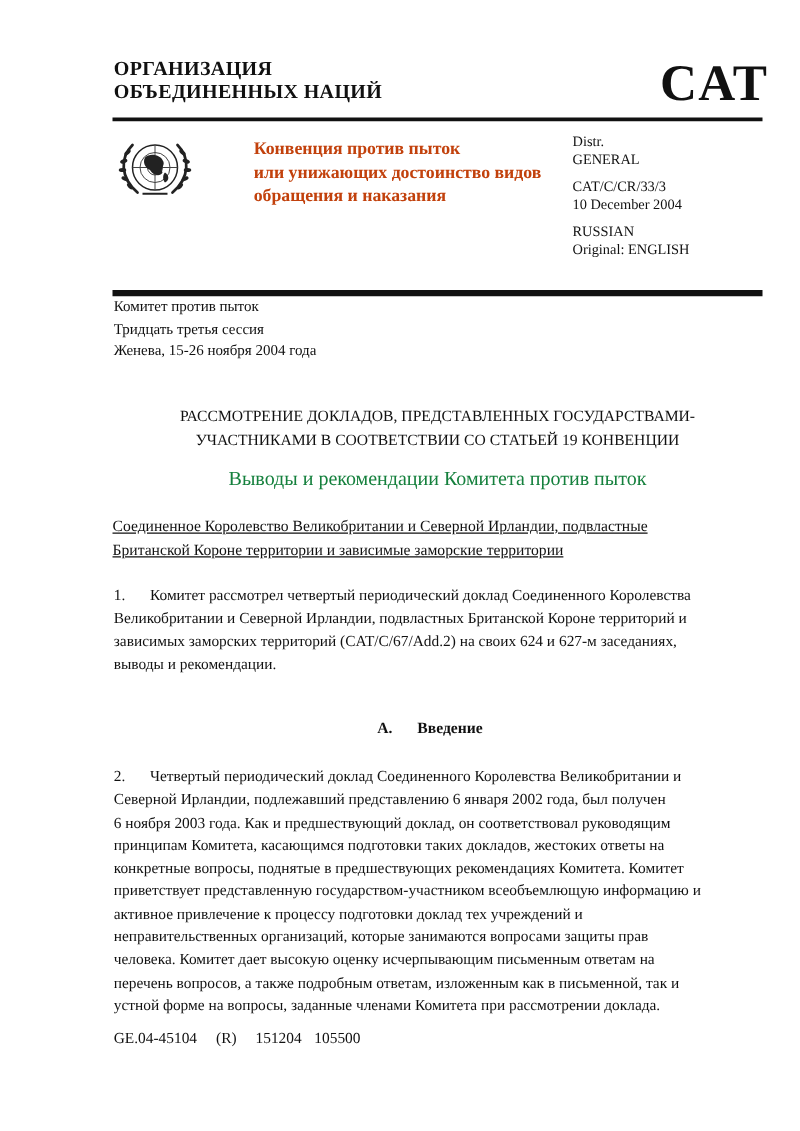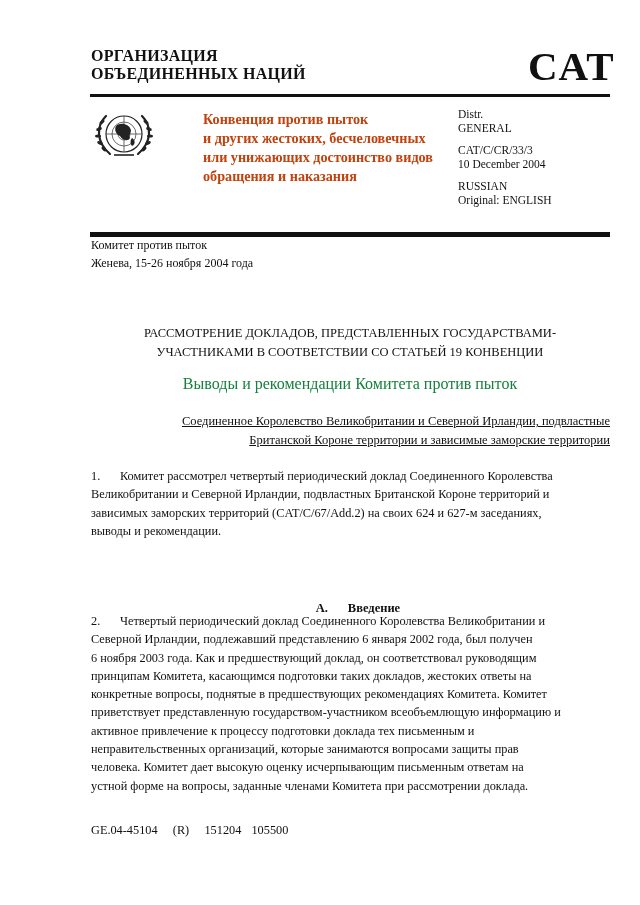--- a/index.html
+++ b/index.html
@@ -33,32 +33,32 @@
     }
     .title {
       left: 90px; width: 520px; top: 324px; text-align: center;
       font-size: 12.5px; line-height: 19px; color: #111;
     }
     .subtitle {
       left: 90px; width: 520px; top: 376px; text-align: center;
       font-size: 16px; line-height: 16px; color: #15803d;
     }
     .country {
-      left: 90px; width: 520px; top: 412px; text-align: right;
+      left: 90px; width: 520px; top: 412px; text-align: left;
       font-size: 12.5px; line-height: 19px; color: #111; text-decoration: underline;
     }
     .para {
       left: 91px; width: 510px; font-size: 12.3px; line-height: 18.3px; color: #111;
     }
     .para .num { display: inline-block; width: 29px; }
     .p1 { top: 467px; }
     .p2 { top: 612px; }
     .section {
-      left: 98px; width: 520px; top: 574px; text-align: center;
-      font-weight: bold; font-size: 12.5px; line-height: 16px; color: #111; margin-top: 26px;
+      left: 84px; width: 520px; top: 574px; text-align: center;
+      font-weight: bold; font-size: 12.5px; line-height: 16px; color: #111;
     }
     .section .letter { display: inline-block; width: 32px; text-align: left; }
     .footer {
       left: 91px; top: 822px; font-size: 12.3px; line-height: 16px; color: #111;
       word-spacing: 2px;
     }
     .line { display: block; white-space: nowrap; }
   </style>
 </head>
 <body>
@@ -96,40 +96,40 @@
     <line x1="14" y1="26" x2="50" y2="26" stroke="#444" stroke-width="0.8"></line>
     <line x1="32" y1="8" x2="32" y2="44" stroke="#444" stroke-width="0.8"></line>
     <path d="M24 18 C28 14, 36 16, 38 20 C41 24, 36 26, 38 30 C36 34, 30 32, 28 28 C24 26, 22 22, 24 18 Z" fill="#222"></path>
     <path d="M40 30 C43 32, 44 36, 40 38 C38 36, 38 32, 40 30 Z" fill="#222"></path>
     <line x1="22" y1="47" x2="42" y2="47" stroke="#222" stroke-width="1.6"></line>
   </svg>
 </div>
 
 <div class="abs conv">
   <span class="line">Конвенция против пыток</span>
-  <span class="line">и других жестоких, бесчеловечных</span>
   <span class="line">или унижающих достоинство видов</span>
   <span class="line">обращения и наказания</span>
 </div>
 
 <div class="abs distr">
   <span class="line">Distr.</span>
   <span class="line">GENERAL</span>
   <div class="gap"></div>
   <span class="line">CAT/C/CR/33/3</span>
   <span class="line">10 December 2004</span>
   <div class="gap"></div>
   <span class="line">RUSSIAN</span>
   <span class="line">Original:  ENGLISH</span>
 </div>
 
 <div class="abs rule-thick"></div>
 
 <div class="abs meta">
   <span class="line">Комитет против пыток</span>
+  <span class="line">Тридцать третья сессия</span>
   <span class="line">Женева, 15-26 ноября 2004 года</span>
 </div>
 
 <div class="abs title">
   <span class="line">РАССМОТРЕНИЕ ДОКЛАДОВ, ПРЕДСТАВЛЕННЫХ ГОСУДАРСТВАМИ-</span>
   <span class="line">УЧАСТНИКАМИ В СООТВЕТСТВИИ СО СТАТЬЕЙ 19 КОНВЕНЦИИ</span>
 </div>
 <div class="abs subtitle">Выводы и рекомендации Комитета против пыток</div>
 <div class="abs country">
   <span class="line">Соединенное Королевство Великобритании и Северной Ирландии, подвластные</span>
@@ -147,19 +147,20 @@
   <span class="letter">A.</span><span>Введение</span>
 </div>
 
 <div class="abs para p2">
   <span class="line"><span class="num">2.</span><span>Четвертый периодический доклад Соединенного Королевства Великобритании и</span></span>
   <span class="line">Северной Ирландии, подлежавший представлению 6 января 2002 года, был получен</span>
   <span class="line">6 ноября 2003 года.  Как и предшествующий доклад, он соответствовал руководящим</span>
   <span class="line">принципам Комитета, касающимся подготовки таких докладов, жестоких ответы на</span>
   <span class="line">конкретные вопросы, поднятые в предшествующих рекомендациях Комитета. Комитет</span>
   <span class="line">приветствует представленную государством-участником всеобъемлющую информацию и</span>
-  <span class="line">активное привлечение к процессу подготовки доклада тех письменным и</span>
+  <span class="line">активное привлечение к процессу подготовки доклад тех учреждений и</span>
   <span class="line">неправительственных организаций, которые занимаются вопросами защиты прав</span>
   <span class="line">человека.  Комитет дает высокую оценку исчерпывающим письменным ответам на</span>
+  <span class="line">перечень вопросов, а также подробным ответам, изложенным как в письменной, так и</span>
   <span class="line">устной форме на вопросы, заданные членами Комитета при рассмотрении доклада.</span>
 </div>
 
 <div class="abs footer" style="white-space: pre;">GE.04-45104   (R)   151204  105500</div>
 
 </body></html>

